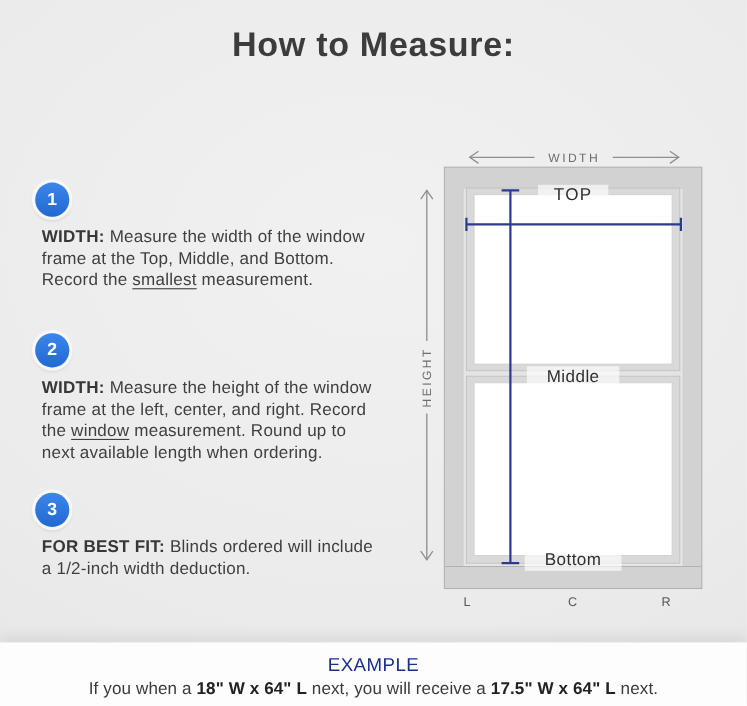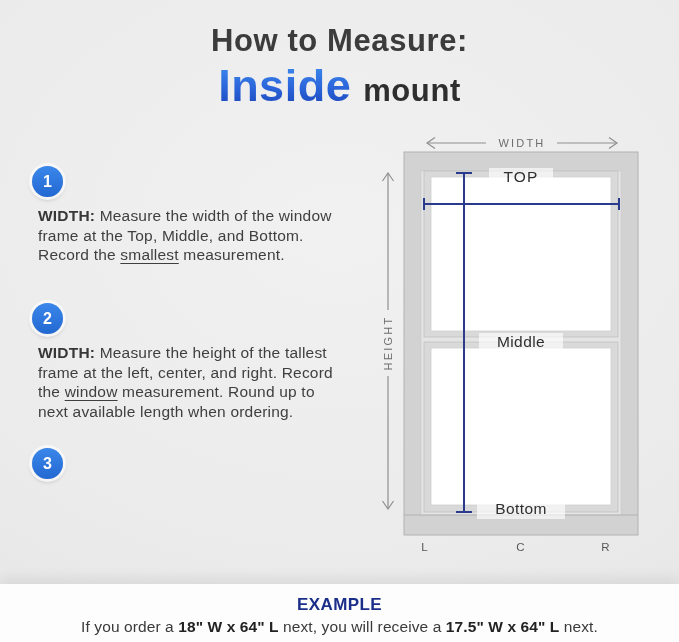--- a/index.html
+++ b/index.html
@@ -54,50 +54,47 @@
   .pos-label-top{letter-spacing:1.2px;}
   .lcr-label{font-size:11.5px;fill:#585858;letter-spacing:1px;}
 
   
   .footer{
     position:absolute;left:0;bottom:0;width:100%;height:58px;
     background:#fdfdfd;text-align:center;
     box-shadow:0 -6px 12px rgba(0,0,0,0.07);
   }
   .example-heading{
-    margin-top:11px;font-size:17px;font-weight:700;color:#1b2f8a;letter-spacing:0.4px;
+    margin-top:11px;font-size:17px;font-weight:400;color:#1b2f8a;letter-spacing:0.4px;
   }
   .example-text{margin-top:3px;font-size:15.5px;color:#3a3a3a;letter-spacing:0.1px;}
   .example-text b{font-weight:700;color:#222;}
 </style>
 </head>
 <body>
 
 <div class="canvas">
 
   <div class="title">
     <div class="title-line1">How to Measure:</div>
-    <div class="title-line2">
-      <span class="title-highlight">Inside</span>
-      <span class="title-rest">mount</span>
-    </div>
   </div>
 
   <div class="step step-1">
     <div class="step-circle">1</div>
     <p class="step-text"><b>WIDTH:</b><span> Measure the width of the window frame at the Top, Middle, and Bottom. Record the </span><u>smallest</u><span> measurement.</span></p>
   </div>
 
   <div class="step step-2">
     <div class="step-circle">2</div>
-    <p class="step-text"><b>WIDTH:</b><span> Measure the height of the tallest frame at the left, center, and right. Record the </span><u>window</u><span> measurement. Round up to next available length when ordering.</span></p>
+    <p class="step-text"><b>WIDTH:</b><span> Measure the height of the window frame at the left, center, and right. Record the </span><u>window</u><span> measurement. Round up to next available length when ordering.</span></p>
   </div>
 
   <div class="step step-3">
     <div class="step-circle">3</div>
+    <p class="step-text"><b>FOR BEST FIT:</b><span> Blinds ordered will include a 1/2-inch width deduction.</span><u></u><span></span></p>
   </div>
 
   <svg class="diagram" viewBox="0 0 292 445" aria-hidden="true">
 
     <g stroke="#8f8f8f" fill="none" stroke-width="1.2">
       <path d="M49,10 H108"></path>
       <path d="M179,10 H239"></path>
       <path d="M57,4.5 L49,10 L57,15.5"></path>
       <path d="M231,4.5 L239,10 L231,15.5"></path>
     </g>
@@ -140,16 +137,16 @@
     <text class="pos-label" x="143" y="214" text-anchor="middle">Middle</text>
     <text class="pos-label" x="143" y="381" text-anchor="middle">Bottom</text>
 
     <text class="lcr-label" x="47" y="418" text-anchor="middle">L</text>
     <text class="lcr-label" x="143" y="418" text-anchor="middle">C</text>
     <text class="lcr-label" x="228" y="418" text-anchor="middle">R</text>
   </svg>
 
   <div class="footer">
     <div class="example-heading">EXAMPLE</div>
-    <div class="example-text"><span>If you order a </span><b>18" W x 64" L</b><span> next, you will receive a </span><b>17.5" W x 64" L</b><span> next.</span></div>
+    <div class="example-text"><span>If you when a </span><b>18" W x 64" L</b><span> next, you will receive a </span><b>17.5" W x 64" L</b><span> next.</span></div>
   </div>
 
 </div>
 
 </body></html>

